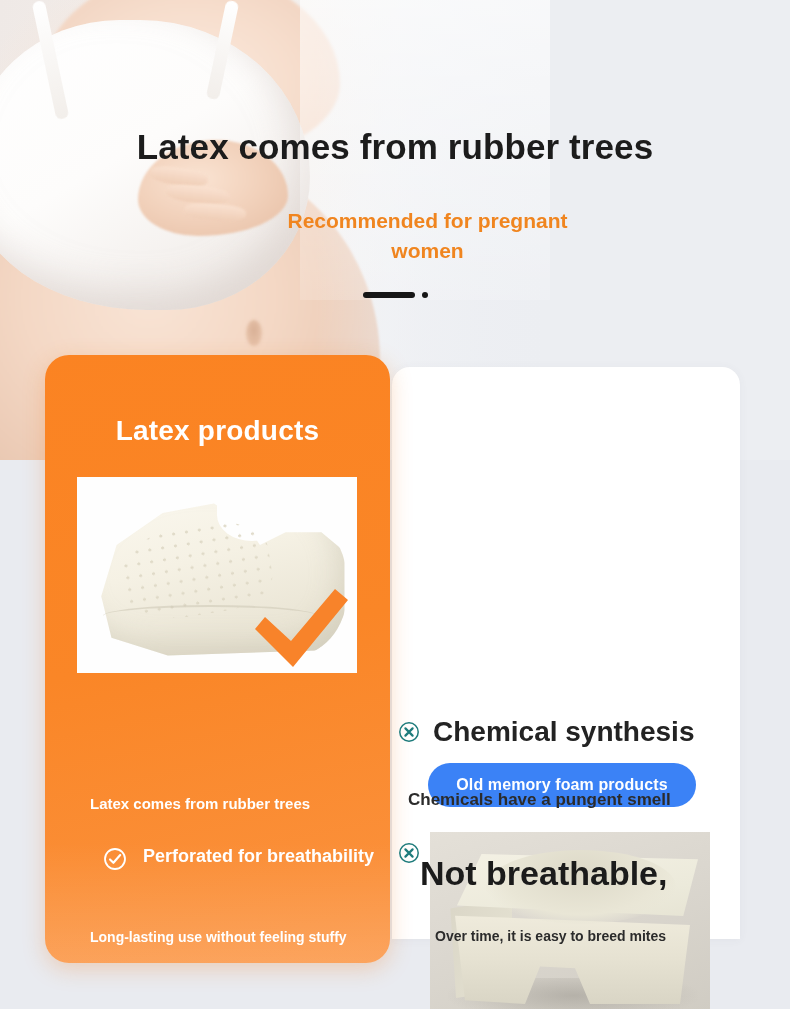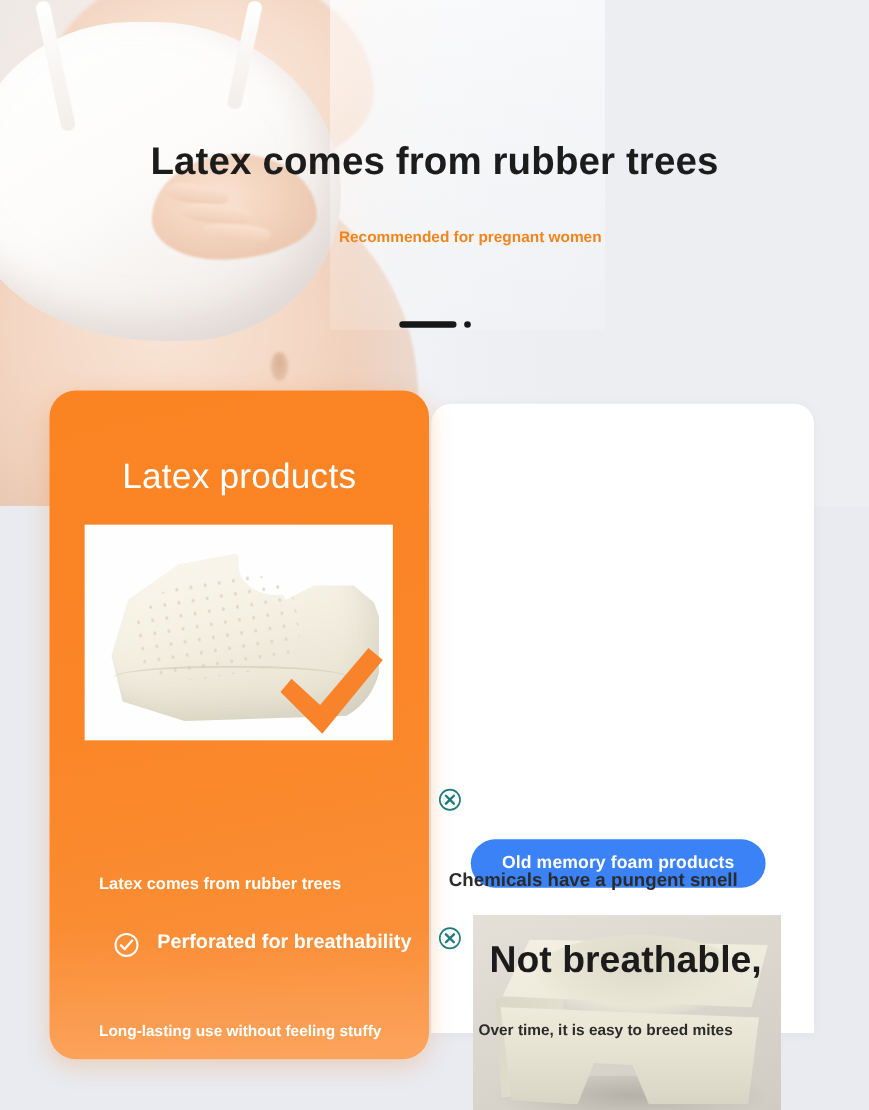--- a/index.html
+++ b/index.html
@@ -121,21 +121,21 @@
     font-size: 35px;
     font-weight: 700;
     color: #1c1c1c;
     letter-spacing: .1px;
   }
   .hero-sub {
     position: absolute;
     left: 250px; top: 206px;
     width: 355px;
     text-align: center;
-    font-size: 14px;
+    font-size: 21px;
     font-weight: 700;
     line-height: 1.42;
     color: #f0851f;
   }
   .hero-dots {
     position: absolute;
     left: 0; top: 292px;
     width: 790px;
     display: flex;
     justify-content: center;
@@ -250,22 +250,22 @@
     left: 0; bottom: 0; right: 0; height: 120px;
     border-radius: 0 0 24px 24px;
     background: linear-gradient(180deg, rgba(255,255,255,0) 0%, rgba(255,255,255,.16) 100%);
     pointer-events: none;
   }
   .badge-pro {
     position: absolute;
     left: 0; top: 60px;
     width: 345px;
     text-align: center;
-    font-size: 32px;
-    font-weight: 400;
+    font-size: 28px;
+    font-weight: 700;
     color: #ffffff;
     letter-spacing: .2px;
   }
   .photo-pro {
     position: absolute;
     left: 32px; top: 122px;
     width: 280px; height: 196px;
     background: #ffffff;
     overflow: hidden;
   }
@@ -368,21 +368,21 @@
     left: 408px; top: 790px;
     font-size: 17px;
     font-weight: 700;
     color: #2b2b2b;
   }
   .row-con-2 {
     position: absolute;
     left: 398px; top: 842px;
     display: flex;
     align-items: flex-start;
-    gap: 25px;
+    gap: 0;
   }
   .lbl-con-2 {
     font-size: 34px;
     font-weight: 700;
     color: #1b1b1b;
     margin-top: 12px;
   }
   .lbl-con-2-sub {
     position: absolute;
     left: 435px; top: 928px;
@@ -466,20 +466,21 @@
   <div class="badge-con">
     <span>Old memory foam products</span>
   </div>
 </section>
 
 <div class="row-con-1">
   <svg width="22" height="22" viewBox="0 0 22 22">
     <circle cx="11" cy="11" r="9.2" fill="none" stroke="#1e7b7b" stroke-width="1.5"></circle>
     <path d="M7.4 7.4 L14.6 14.6 M14.6 7.4 L7.4 14.6" stroke="#1e7b7b" stroke-width="2.2" stroke-linecap="round"></path>
   </svg>
+  <span class="lbl-con-1">Chemical synthesis</span>
 </div>
 <div class="lbl-con-1-sub">Chemicals have a pungent smell</div>
 
 <div class="row-con-2">
   <svg width="22" height="22" viewBox="0 0 22 22">
     <circle cx="11" cy="11" r="9.2" fill="none" stroke="#1e7b7b" stroke-width="1.5"></circle>
     <path d="M7.4 7.4 L14.6 14.6 M14.6 7.4 L7.4 14.6" stroke="#1e7b7b" stroke-width="2.2" stroke-linecap="round"></path>
   </svg>
   <span class="lbl-con-2">Not breathable,</span>
 </div>

